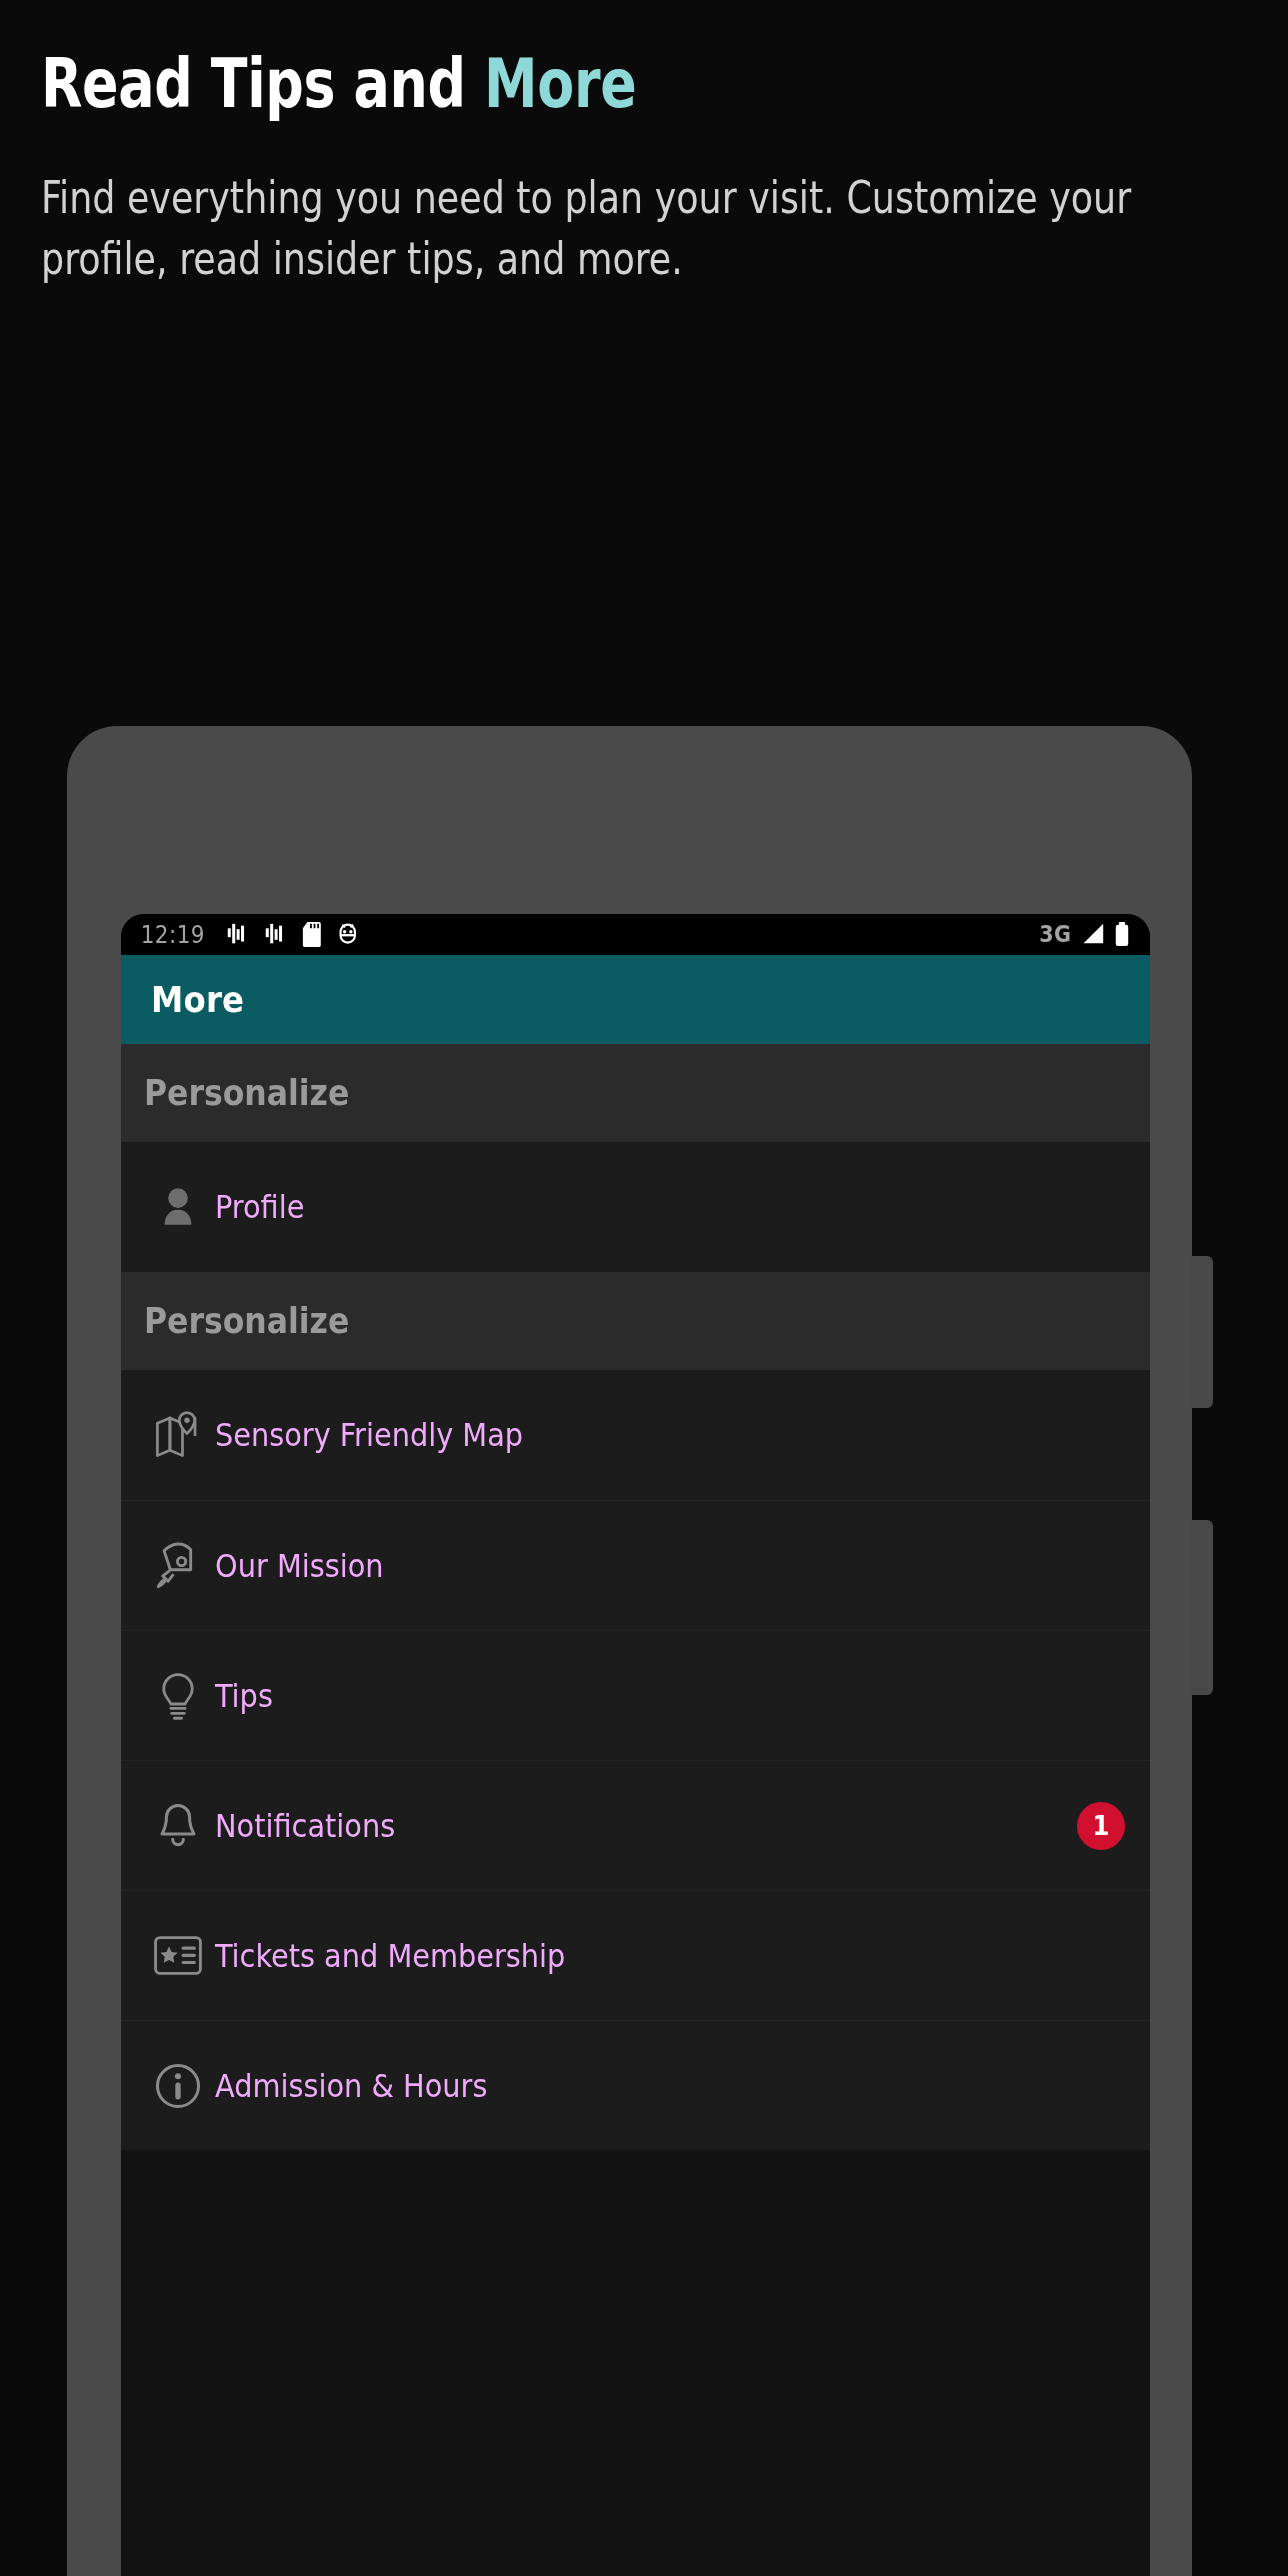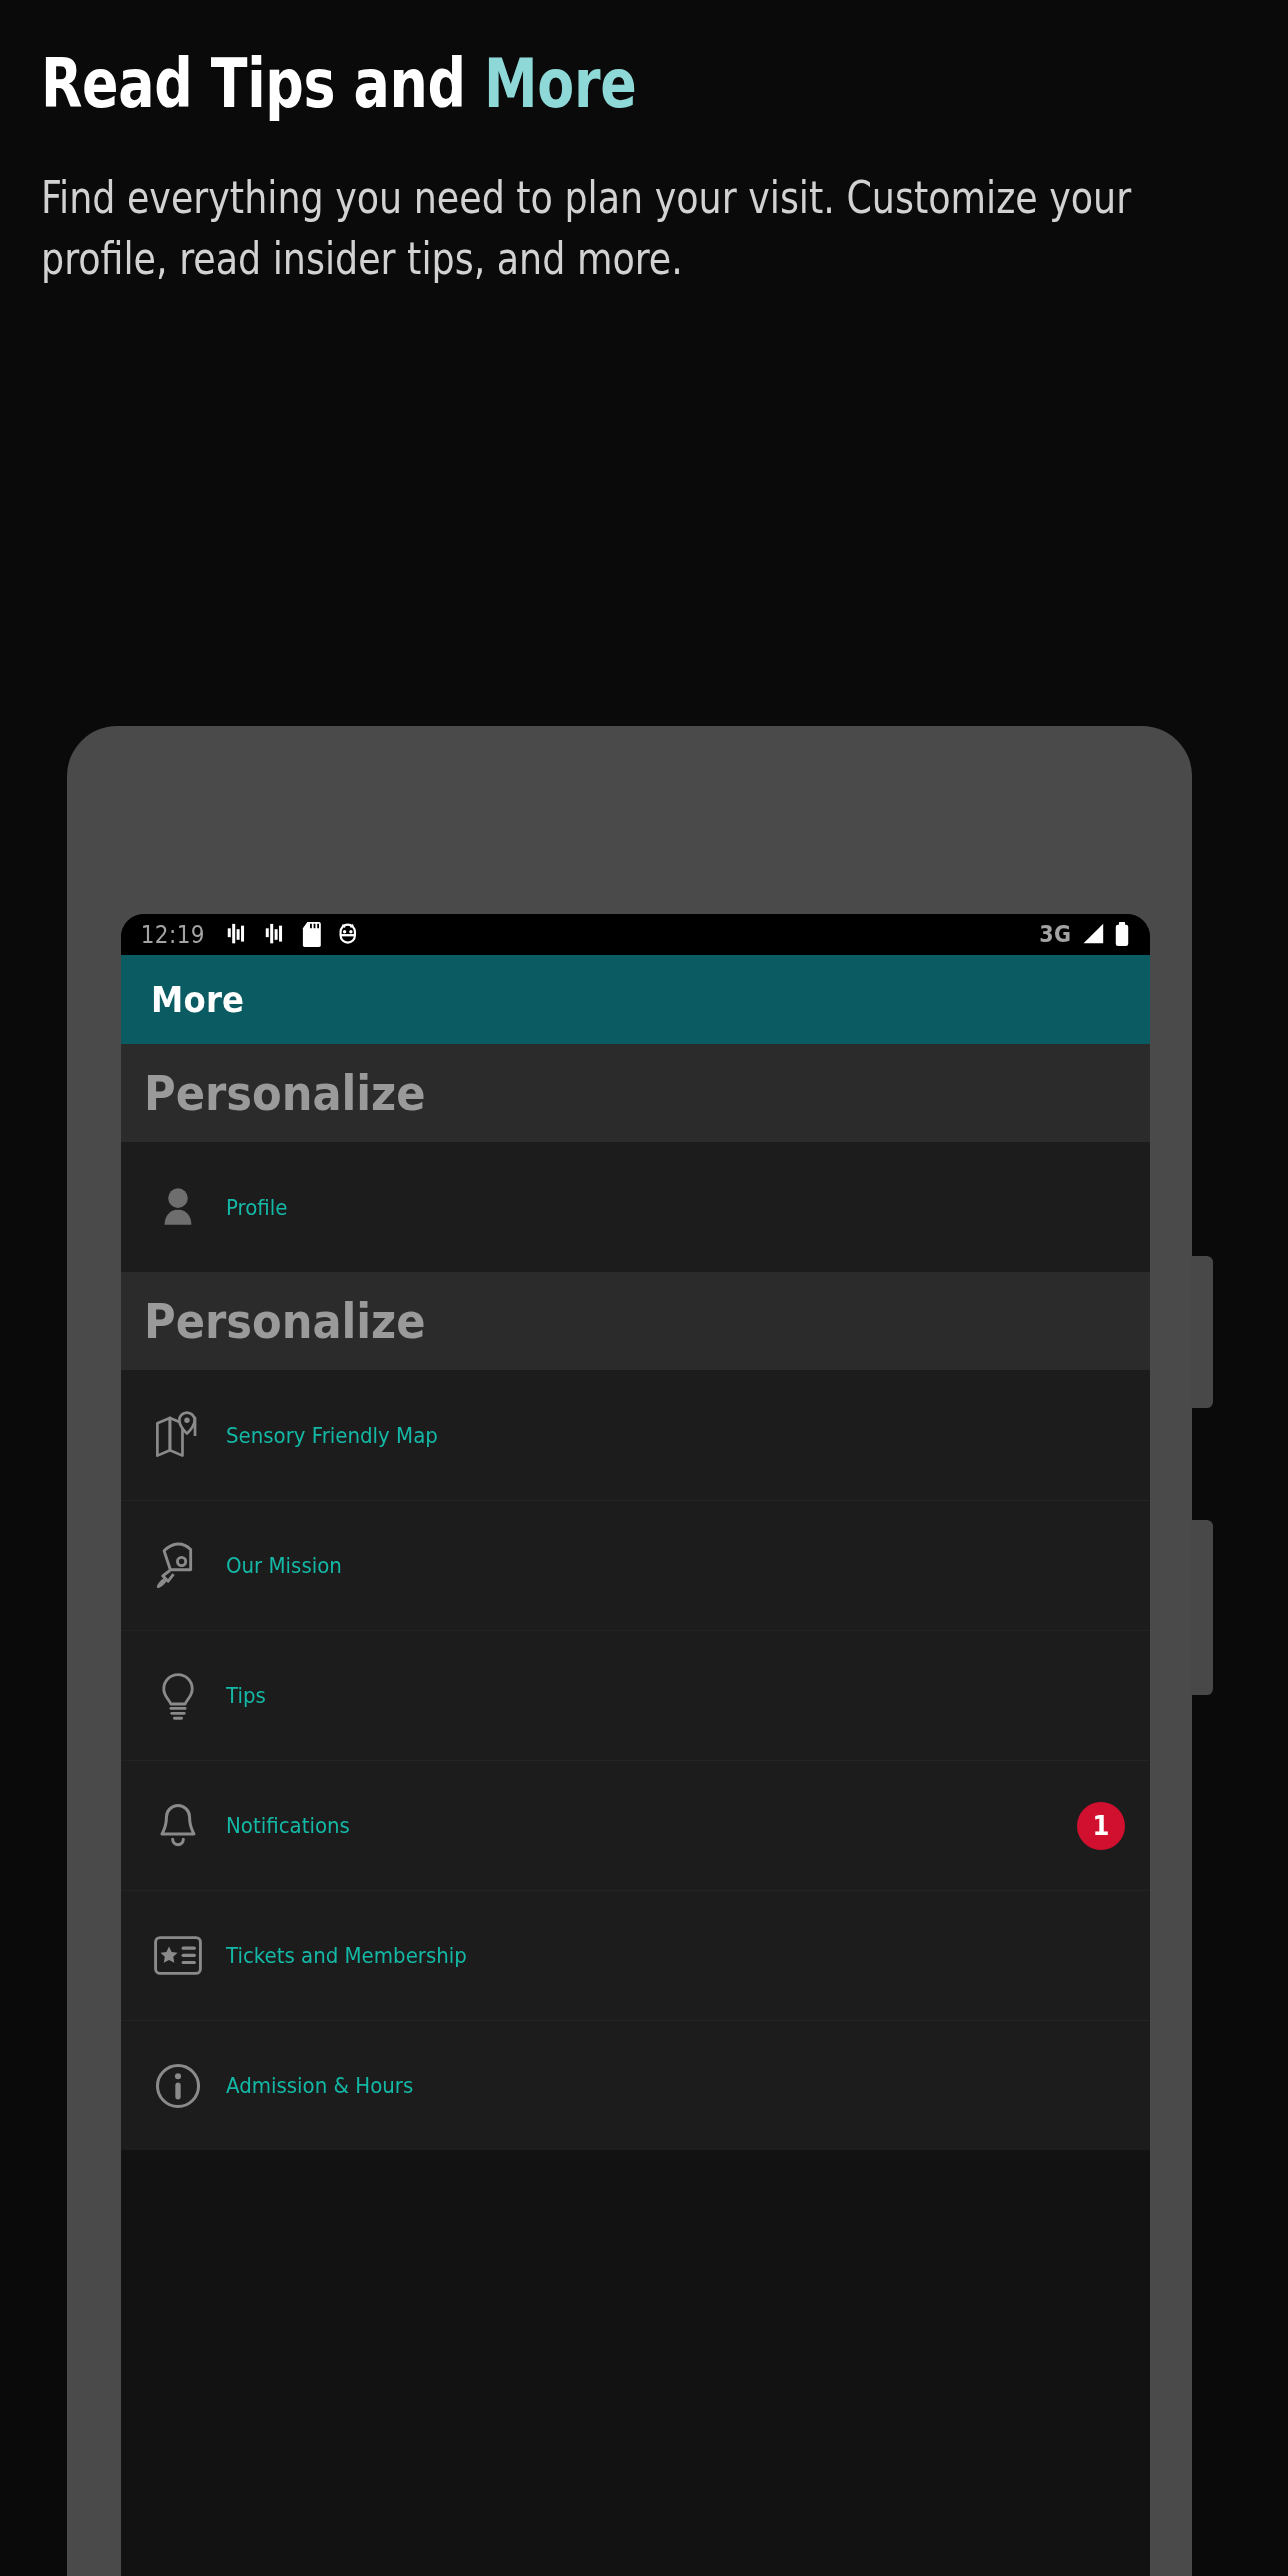--- a/index.html
+++ b/index.html
@@ -66,34 +66,34 @@
     font-family:"DejaVu Sans Condensed","Liberation Sans",sans-serif;
   }
 
   
   .list{background:#121212;}
   .section-header{
     background:#2B2B2B;height:98px;display:flex;align-items:center;
     padding:0 23px;
   }
   .section-header span{
-    color:#9A9A9A;font-size:48px;font-weight:bold;
+    color:#9A9A9A;font-size:35px;font-weight:bold;
     font-family:"DejaVu Sans Condensed","Liberation Sans",sans-serif;
   }
   .row{
     background:#1C1C1C;height:130px;display:flex;align-items:center;
     padding:0 25px;box-sizing:border-box;
   }
   .row + .row{border-top:0.9px solid #232323;}
   .row-icon{
     width:63px;height:63px;flex:0 0 63px;
     display:flex;align-items:center;justify-content:center;
   }
   .row-label{
-    margin-left:17px;color:#14b8a6;font-size:22px;
+    margin-left:6px;color:#f0abfc;font-size:32px;
     font-family:"DejaVu Sans Condensed","Liberation Sans",sans-serif;
   }
   .badge{
     margin-left:auto;width:48px;height:48px;border-radius:50%;
     background:#D0102E;color:#FFFFFF;font-size:27px;font-weight:bold;
     display:flex;align-items:center;justify-content:center;
     font-family:"DejaVu Sans Condensed","Liberation Sans",sans-serif;
   }
   svg{display:block;}
 </style>

